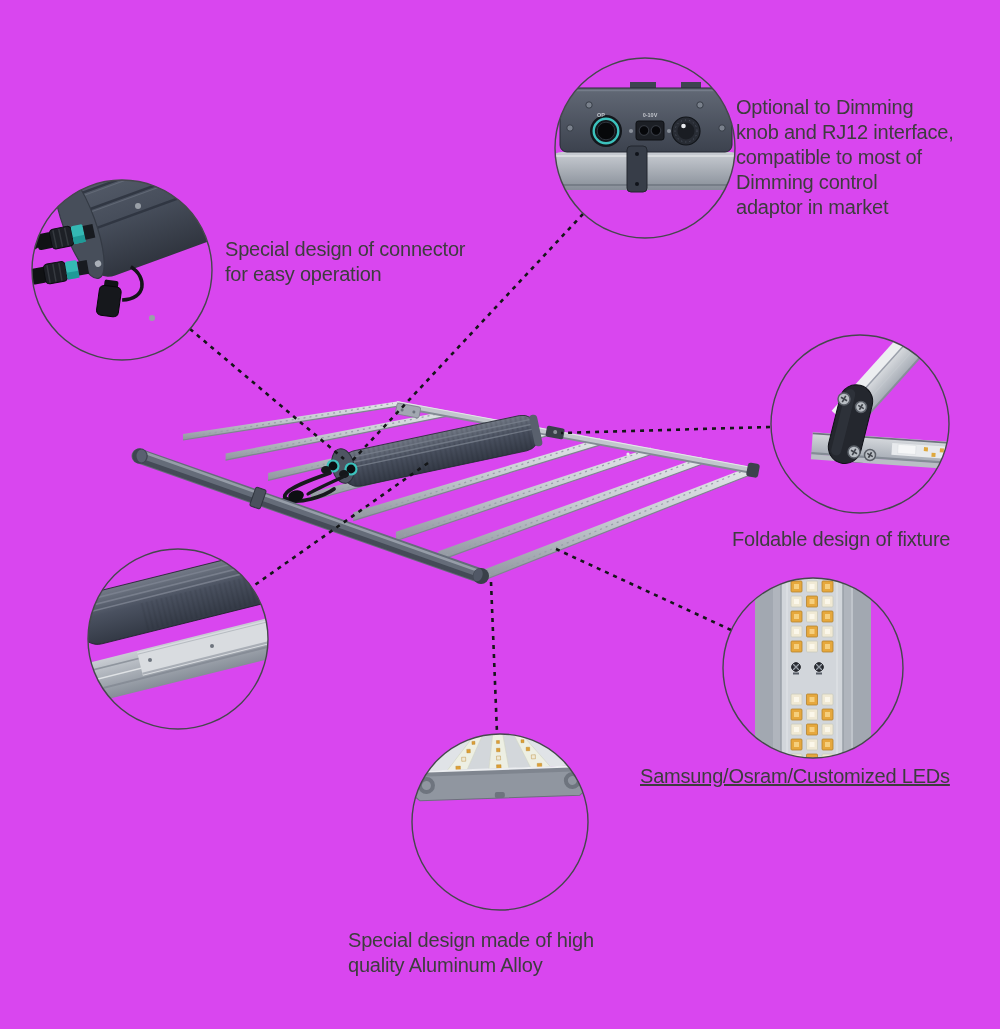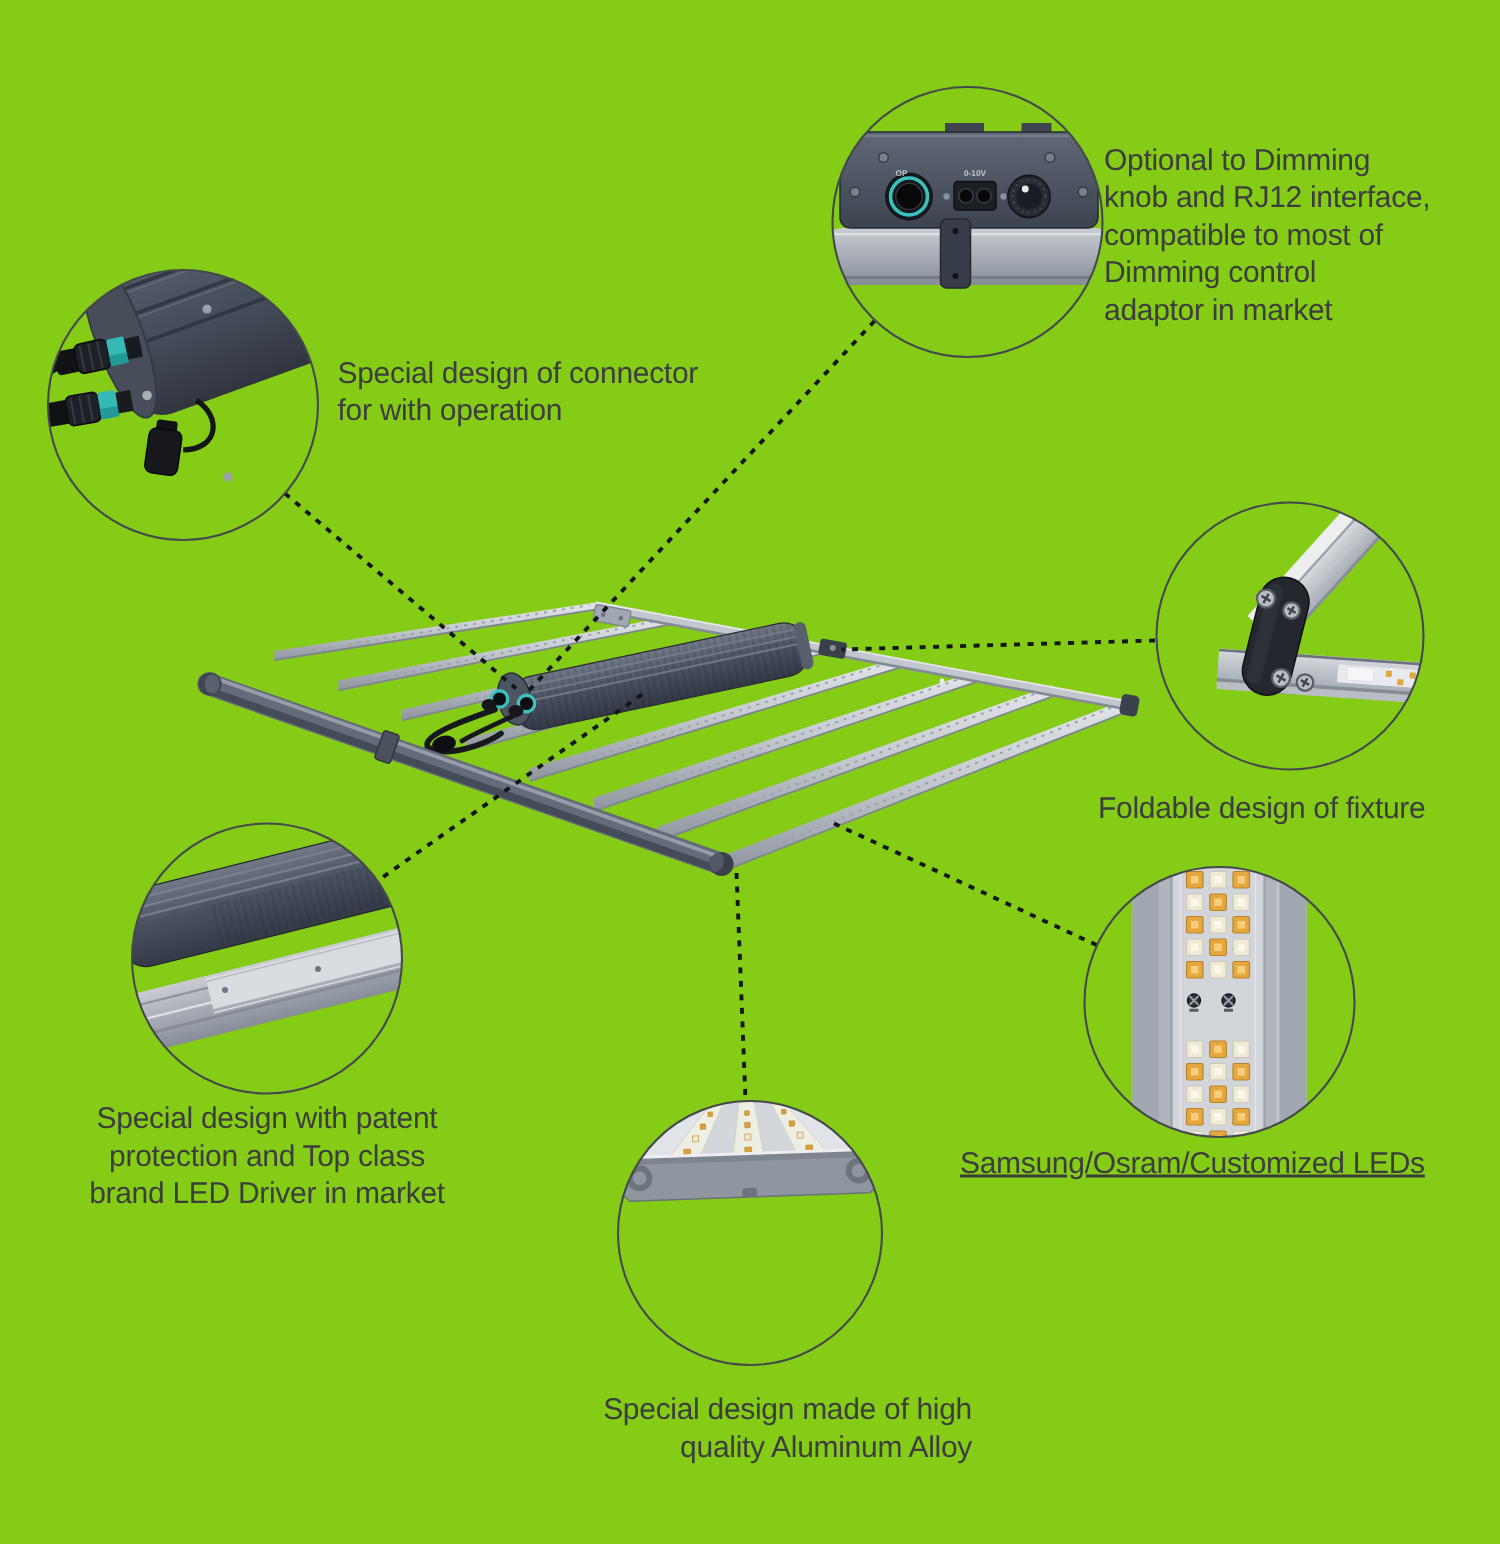--- a/index.html
+++ b/index.html
@@ -1,31 +1,31 @@
 <!DOCTYPE html>
 <html><head>
 <meta charset="utf-8">
 <style>
   html,body{margin:0;padding:0;background:#ffffff;}
   #canvas{
-    position:relative;width:1000px;height:1029px;background:#84cc16;overflow:hidden;
+    position:relative;width:1000px;height:1029px;background:#d946ef;overflow:hidden;
     font-family:"Liberation Sans", sans-serif;
   }
   #scene{position:absolute;left:0;top:0;}
   .callout-text{
     position:absolute;
     font-size:20px;line-height:25px;letter-spacing:-0.2px;
     color:#3d3d3d;white-space:pre-line;
   }
   #t-dimming{left:736px;top:95px;width:262px;}
   #t-connector{left:225px;top:237px;width:295px;}
   #t-foldable{left:732px;top:527px;width:270px;}
   #t-leds{left:640px;top:764px;width:360px;text-decoration:underline;}
   #t-driver{left:28px;top:734px;width:300px;text-align:center;}
-  #t-alloy{left:348px;top:928px;width:300px;text-align:right;}
+  #t-alloy{left:348px;top:928px;width:300px;text-align:left;}
   .svglabel{font-family:"Liberation Sans",sans-serif;font-weight:bold;}
 </style>
 </head>
 <body>
 
 <div id="canvas">
 
 <svg id="scene" width="1000" height="1029" viewBox="0 0 1000 1029">
   <defs>
     <clipPath id="cDim">
@@ -471,22 +471,19 @@
     <circle cx="500" cy="822" r="88" fill="none" stroke="#45484c" stroke-width="1.4"></circle>
   </g>
 </svg>
 
 <div class="callout-text" id="t-dimming">Optional to Dimming
 knob and RJ12 interface,
 compatible to most of
 Dimming control
 adaptor in market</div>
 <div class="callout-text" id="t-connector">Special design of connector
-for with operation</div>
+for easy operation</div>
 <div class="callout-text" id="t-foldable">Foldable design of fixture</div>
 <div class="callout-text" id="t-leds">Samsung/Osram/Customized LEDs</div>
-<div class="callout-text" id="t-driver">Special design with patent
-protection and Top class
-brand LED Driver in market</div>
 <div class="callout-text" id="t-alloy">Special design made of high
 quality Aluminum Alloy</div>
 
 </div>
 
 </body></html>

